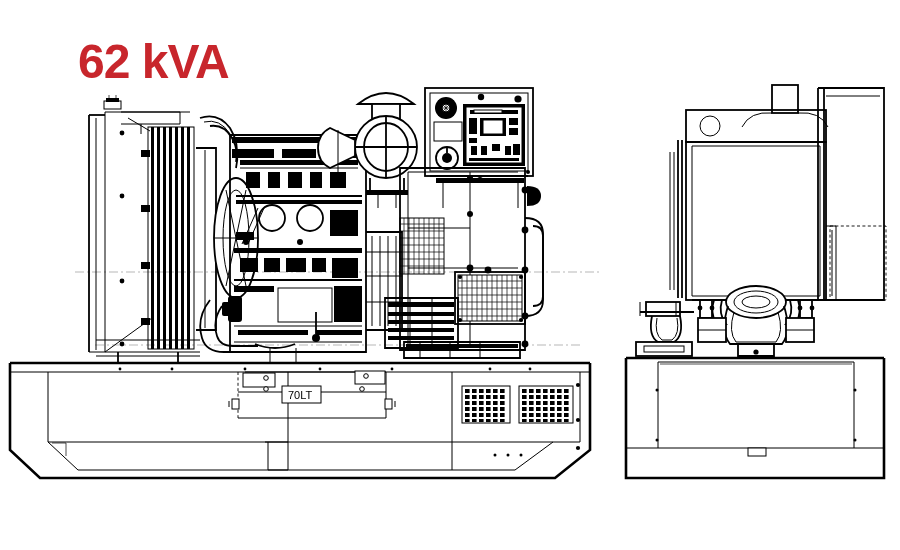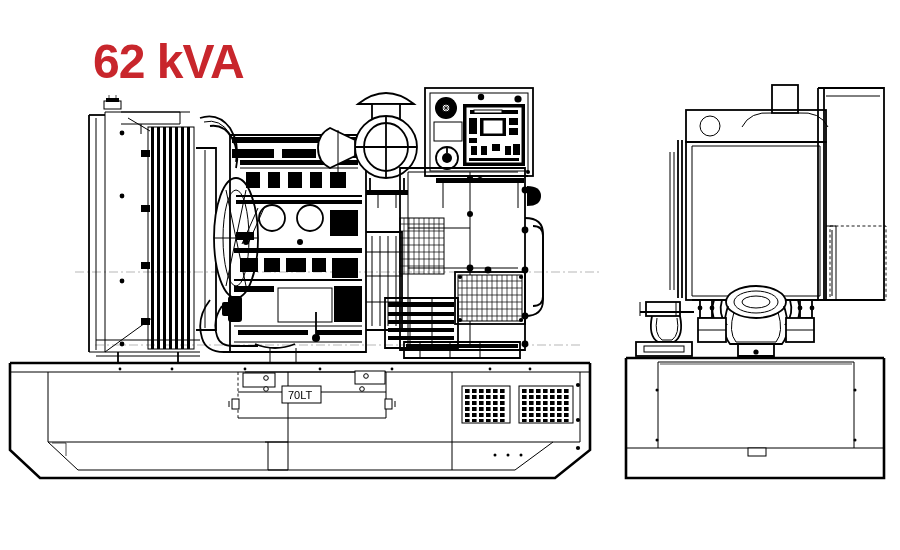--- a/index.html
+++ b/index.html
@@ -1,21 +1,21 @@
 <!DOCTYPE html>
 <html><head>
 <meta charset="utf-8">
 <title>62 kVA Generator Set — Technical Drawing</title>
 <style>
   html,body{margin:0;padding:0;background:#ffffff;}
   body{width:900px;height:550px;overflow:hidden;
        font-family:"Liberation Sans",sans-serif;}
   #stage{position:relative;width:900px;height:550px;background:#fff;}
   #title{
-    position:absolute;left:93px;top:38px;
+    position:absolute;left:78px;top:38px;
     font-family:"Liberation Sans",sans-serif;
     font-size:48px;font-weight:bold;letter-spacing:-1px;
     color:#c8262c;line-height:1;white-space:nowrap;
   }
   svg{position:absolute;left:0;top:0;display:block;}
   .ln{fill:none;stroke:#000;stroke-width:1;}
   .lnT{fill:none;stroke:#000;stroke-width:1.8;}
   .lnH{fill:none;stroke:#000;stroke-width:2.6;}
   .lnF{fill:none;stroke:#000;stroke-width:0.7;}
   .lnD{fill:none;stroke:#000;stroke-width:0.9;stroke-dasharray:3 2.4;}

